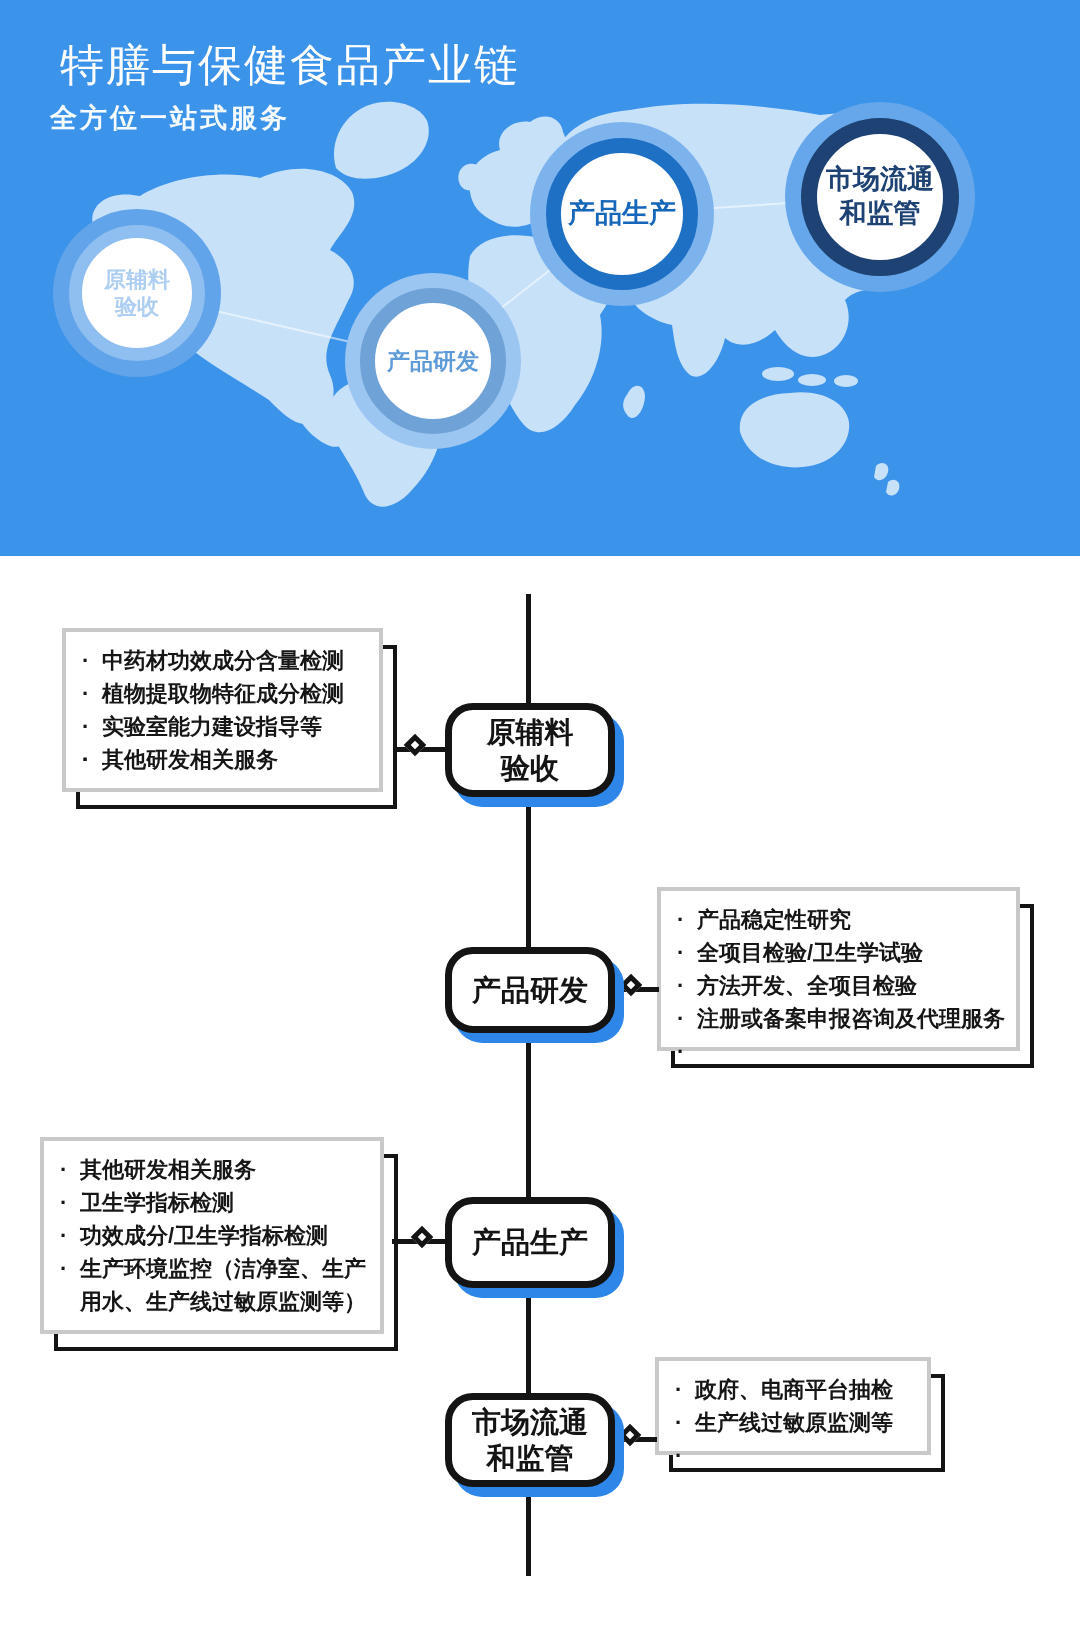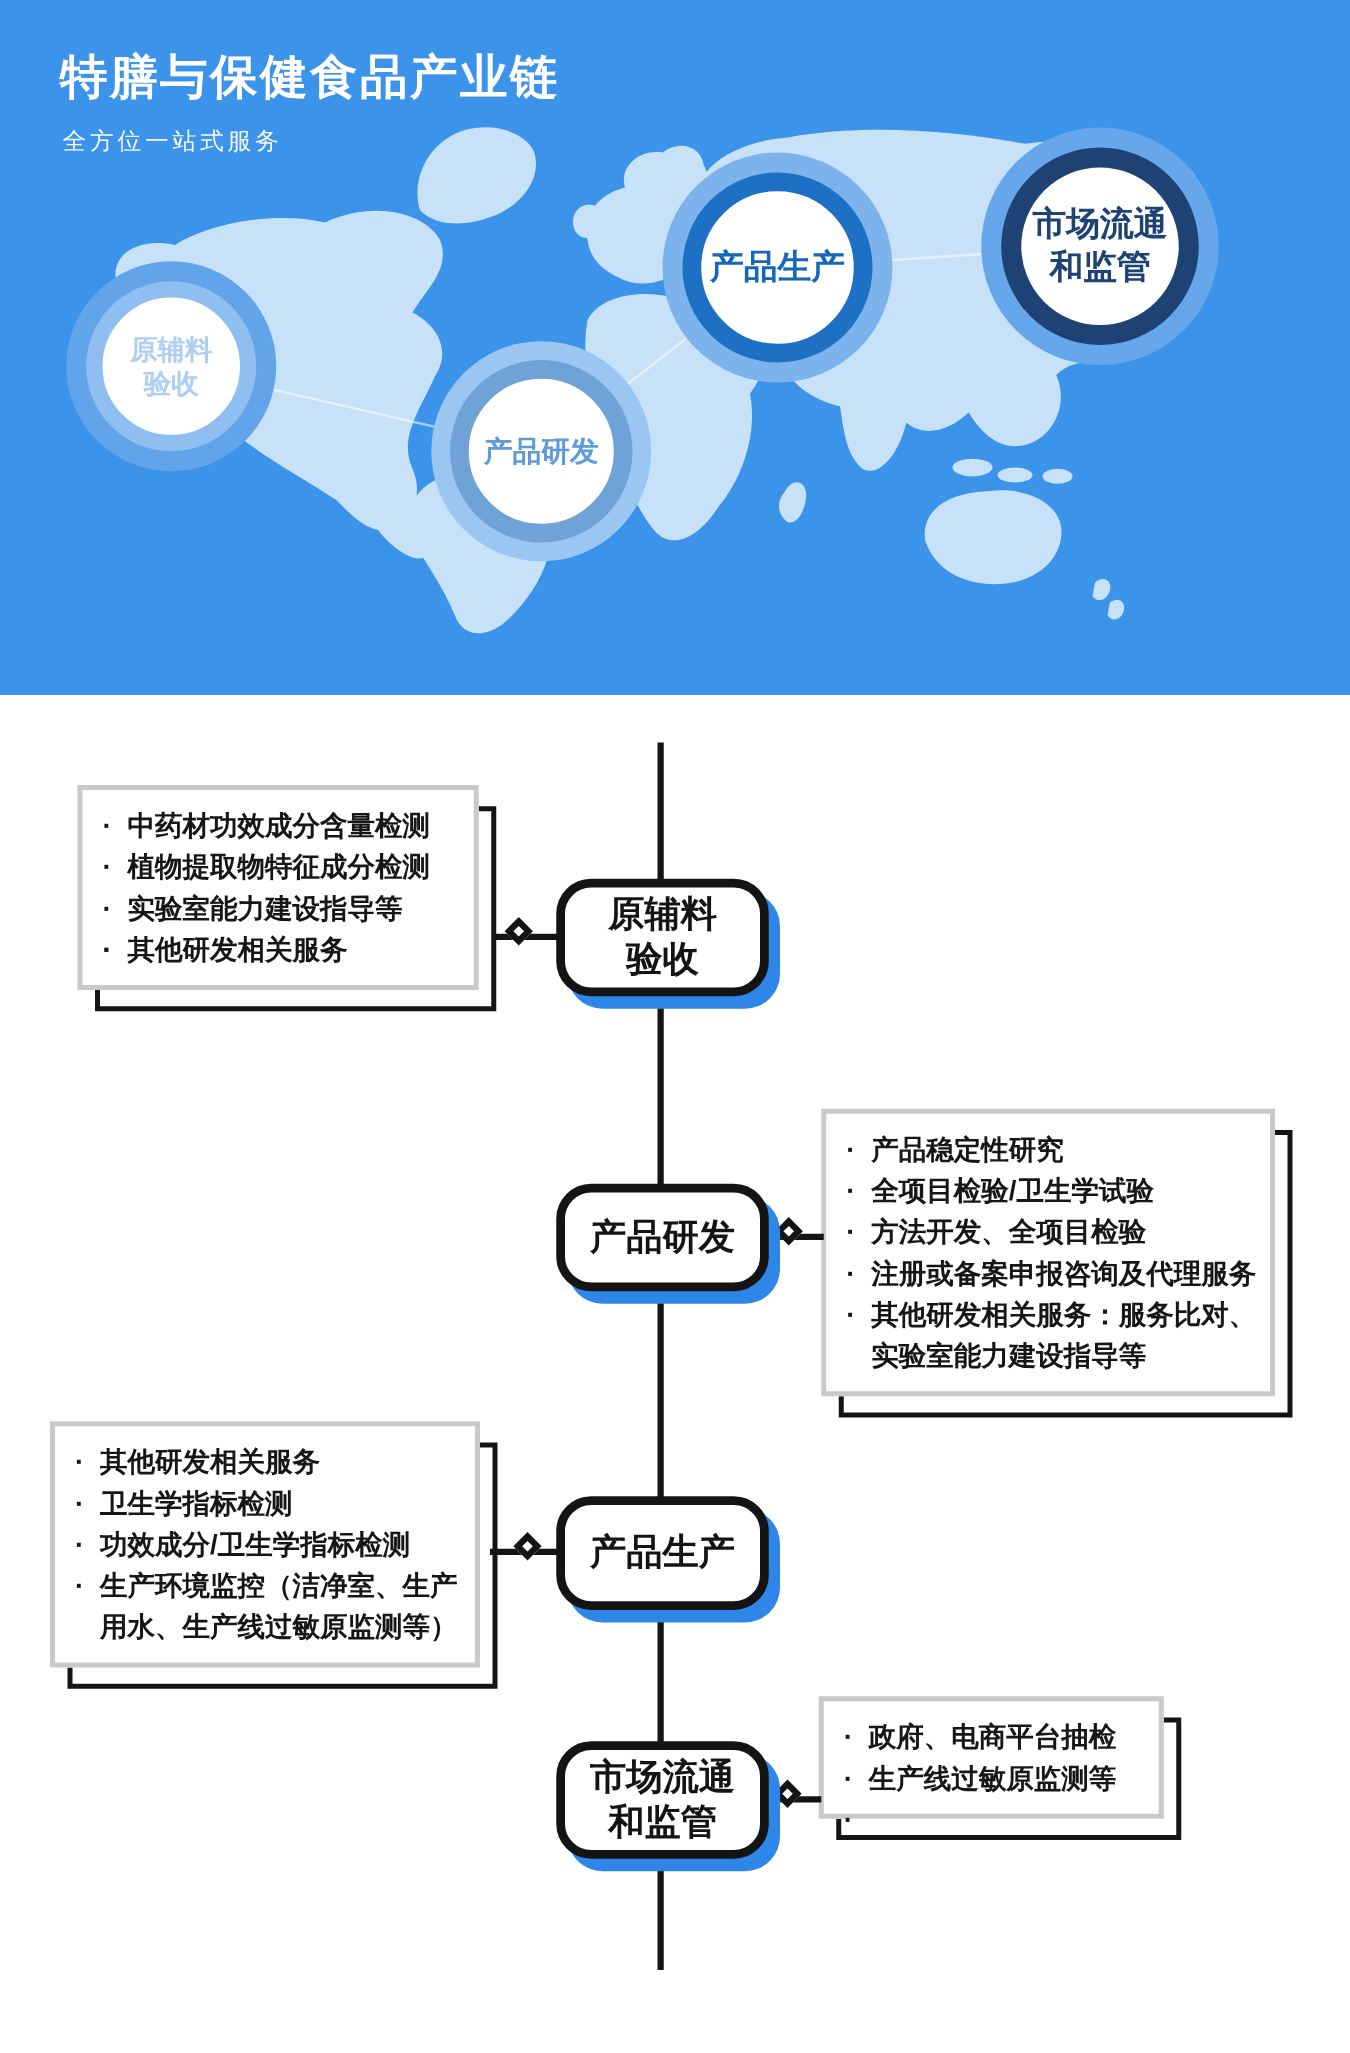--- a/index.html
+++ b/index.html
@@ -11,22 +11,22 @@
     --c4-ring:#1D4273; --c4-halo:#65A7EA; --c4-text:#1D4273;
   }
   *{margin:0;padding:0;box-sizing:border-box}
   html,body{background:#fff}
   body{font-family:"Liberation Sans","DejaVu Sans",sans-serif;color:var(--ink)}
   .page{position:relative;width:1080px;height:1642px;background:#fff;overflow:hidden}
 
   
   .hero{position:absolute;left:0;top:0;width:1080px;height:556px;background:var(--header-bg);overflow:hidden}
   .hero svg.map{position:absolute;left:0;top:0;width:1080px;height:556px}
-  .hero h1{position:absolute;left:48px;top:36px;font-size:38px;font-weight:700;color:#fff;letter-spacing:2px;white-space:nowrap}
-  .hero .subtitle{position:absolute;left:50px;top:100px;font-size:19px;font-weight:400;color:rgba(255,255,255,.95);letter-spacing:3px;white-space:nowrap}
+  .hero h1{position:absolute;left:60px;top:36px;font-size:44px;font-weight:400;color:#fff;letter-spacing:2px;white-space:nowrap}
+  .hero .subtitle{position:absolute;left:50px;top:100px;font-size:27px;font-weight:700;color:rgba(255,255,255,.95);letter-spacing:3px;white-space:nowrap}
 
   .hcircle{position:absolute;border-radius:50%;background:#fff;display:flex;align-items:center;justify-content:center;
            text-align:center;font-weight:700;white-space:pre-line;line-height:1.25}
   .c1{left:69px;top:225px;width:136px;height:136px;border:13px solid var(--c1-ring);
       box-shadow:0 0 0 16px var(--c1-halo);color:var(--c1-text);font-size:22px}
   .c2{left:360px;top:288px;width:146px;height:146px;border:15px solid var(--c2-ring);
       box-shadow:0 0 0 15px var(--c2-halo);color:var(--c2-text);font-size:23px}
   .c3{left:546px;top:138px;width:152px;height:152px;border:15px solid var(--c3-ring);
       box-shadow:0 0 0 16px var(--c3-halo);color:var(--c3-text);font-size:27px}
   .c4{left:801px;top:118px;width:158px;height:158px;border:16px solid var(--c4-ring);
@@ -146,21 +146,21 @@
     <div class="node n1">原辅料
 验收</div>
 
     <div class="panel p2">
       <div class="panel-shadow"></div>
       <div class="panel-body">
         <div class="panel-item"><span class="bullet">·</span><span class="item-text">产品稳定性研究</span></div>
         <div class="panel-item"><span class="bullet">·</span><span class="item-text">全项目检验/卫生学试验</span></div>
         <div class="panel-item"><span class="bullet">·</span><span class="item-text">方法开发、全项目检验</span></div>
         <div class="panel-item"><span class="bullet">·</span><span class="item-text">注册或备案申报咨询及代理服务</span></div>
-        <div class="panel-item"><span class="bullet">·</span><span class="item-text">其他研发相关服务：服务比对、实验室能力建设指导等</span></div>
+        <div class="panel-item"><span class="bullet">·</span></div>
       </div>
     </div>
     <div class="hline hl2"></div>
     <div class="diamond d2"></div>
     <div class="node n2">产品研发</div>
 
     <div class="panel p3">
       <div class="panel-shadow"></div>
       <div class="panel-body">
         <div class="panel-item"><span class="bullet">·</span><span class="item-text">其他研发相关服务</span></div>

